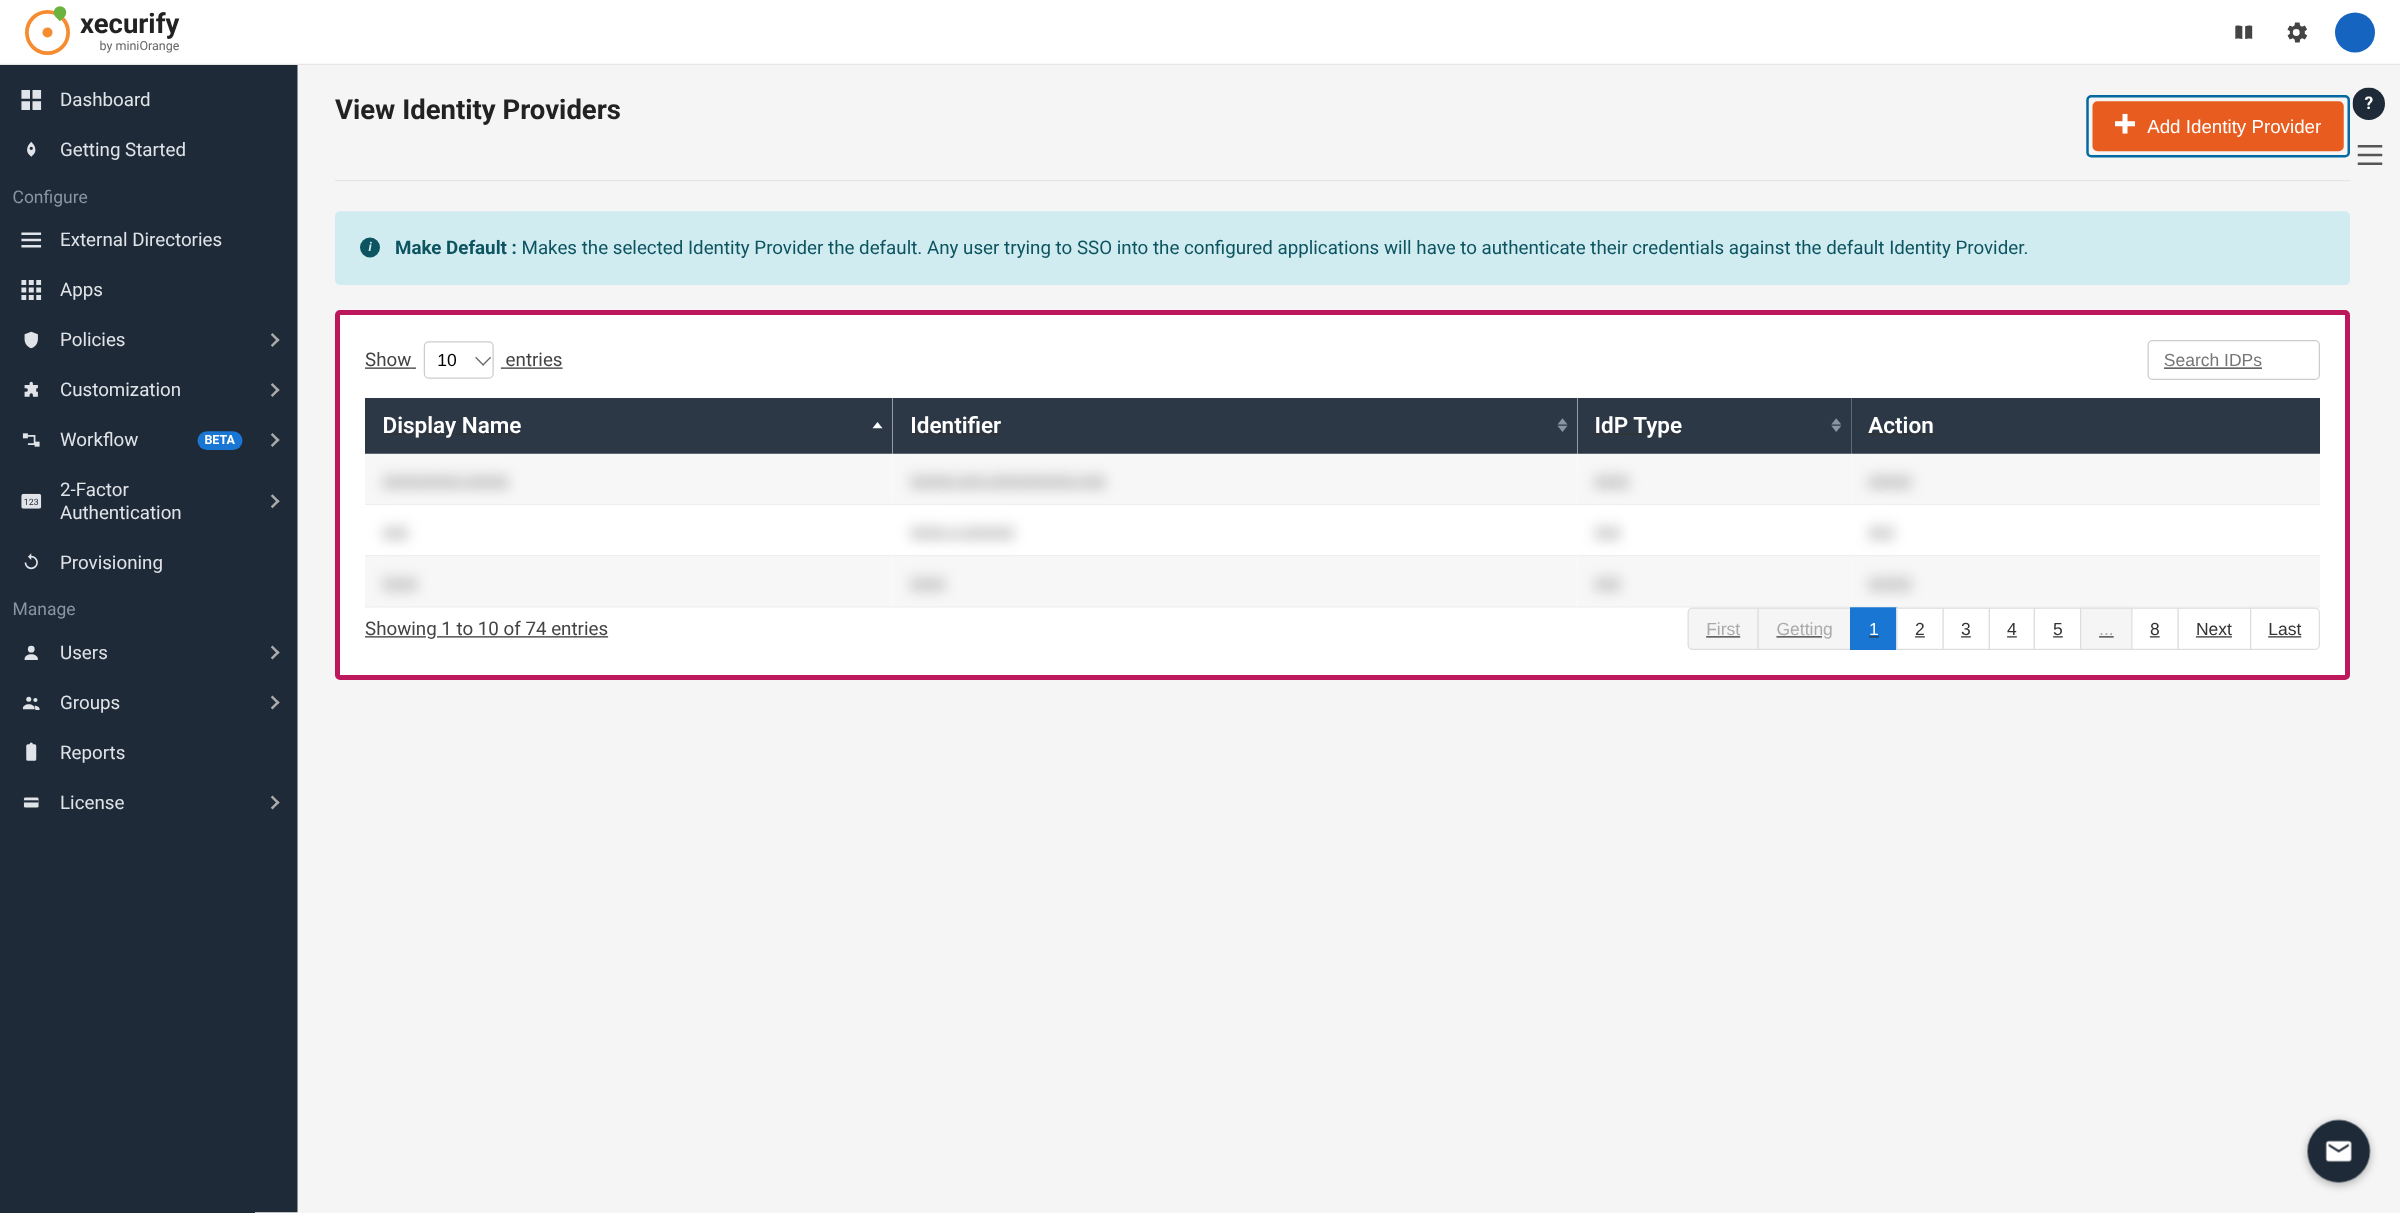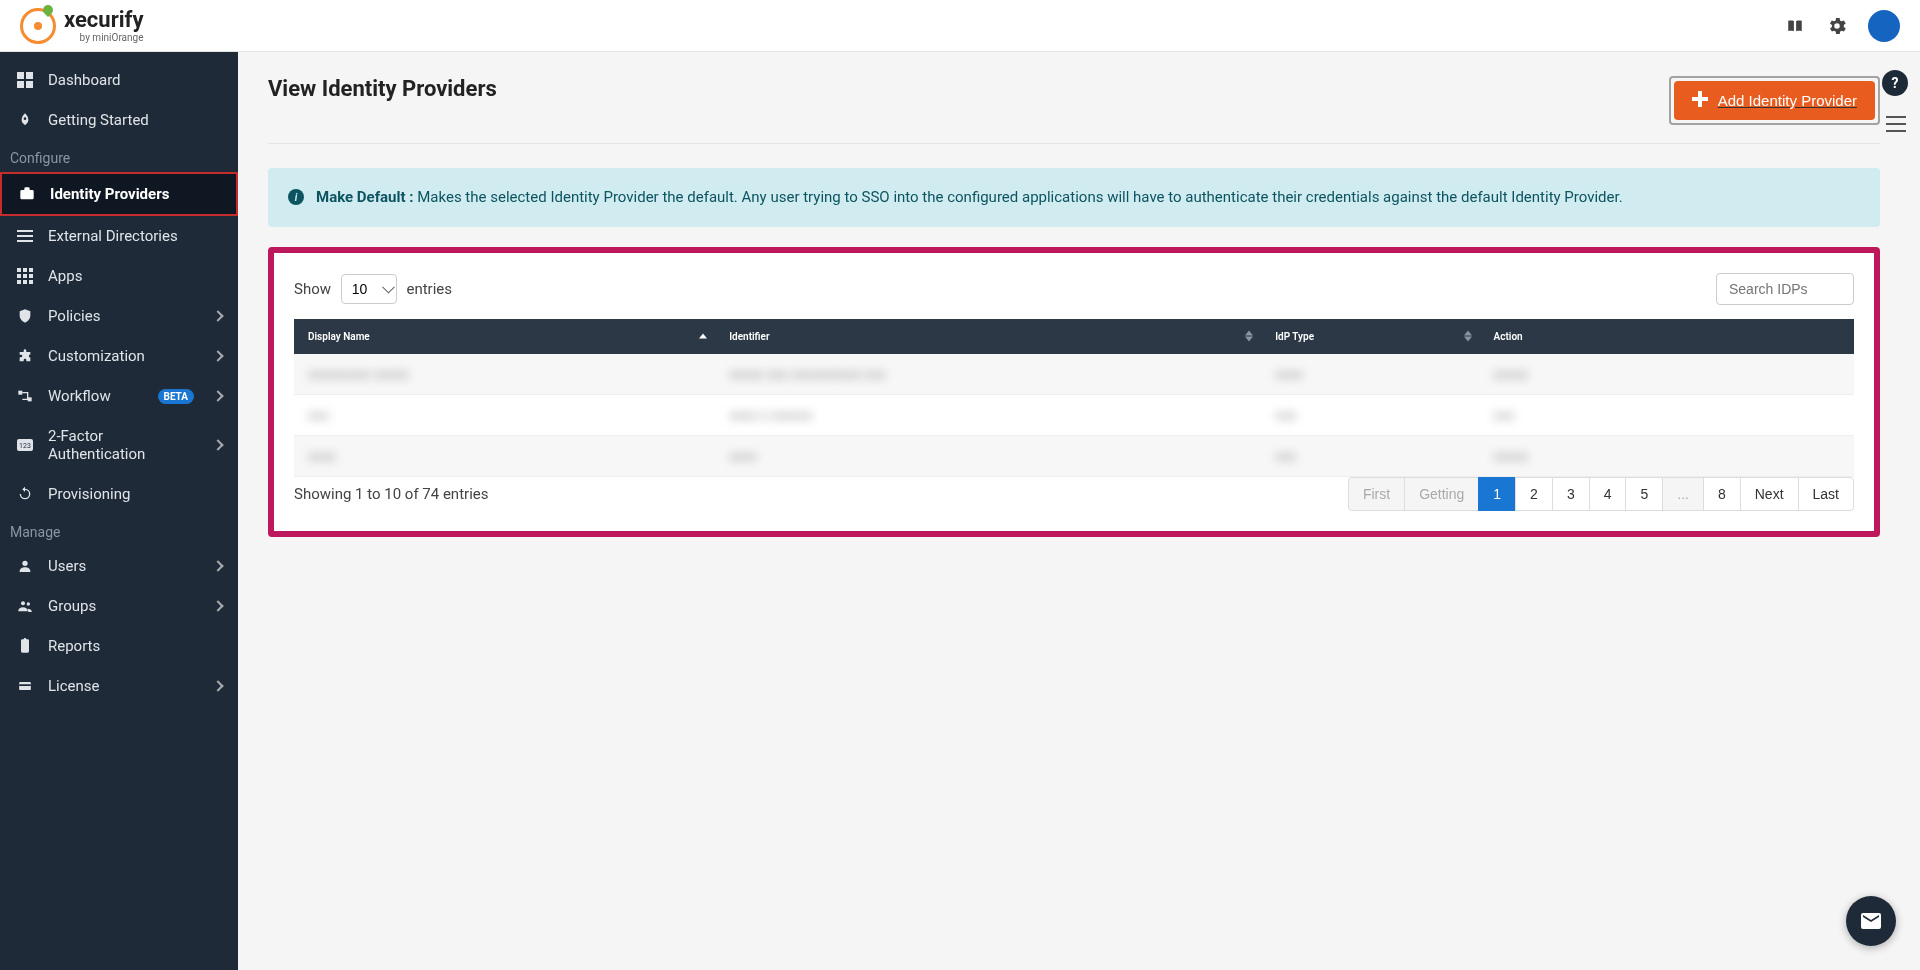--- a/index.html
+++ b/index.html
@@ -27,37 +27,37 @@
 .sb-label { flex: 1; }
 .sb-chevron { width: 8px; height: 8px; border-right: 2px solid #aaa; border-bottom: 2px solid #aaa; transform: rotate(-45deg); }
 .sb-section { padding: 10px 10px 6px; font-size: 14px; color: #8a95a3; }
 .badge-beta { background: #1976d2; color: #fff; font-size: 10px; font-weight: 700; padding: 2px 6px; border-radius: 10px; margin-left: auto; margin-right: 6px; }
 
 
 .main { flex: 1; padding: 24px 40px 24px 30px; position: relative; }
 .page-header { display: flex; justify-content: space-between; align-items: flex-start; margin-bottom: 18px; }
 .page-title { font-size: 22px; font-weight: 700; color: #222; }
 .btn-add { background: #e85d1f; color: #fff; border: none; padding: 10px 18px; border-radius: 4px; font-size: 15px; font-weight: 500; display: flex; align-items: center; gap: 10px; cursor: pointer; }
-.btn-add-wrap { border: 2px solid #a3a3a3; padding: 3px; border-radius: 4px; text-decoration: underline; }
+.btn-add-wrap { border: 2px solid #0369a1; padding: 3px; border-radius: 4px; }
 .hr { height: 1px; background: #e5e5e5; margin-bottom: 24px; }
 
 .info-box { background: #d1ecf1; color: #0c5460; padding: 18px 20px; border-radius: 4px; margin-bottom: 20px; display: flex; gap: 12px; font-size: 15px; line-height: 1.5; }
 .info-icon { width: 16px; height: 16px; border-radius: 50%; background: #0c5460; color: #d1ecf1; display: flex; align-items: center; justify-content: center; font-size: 10px; font-weight: 700; font-style: italic; margin-top: 3px; flex-shrink: 0; }
 .info-text b { font-weight: 700; }
 
-.card { background: #fff; border: 6px solid #be185d; border-radius: 4px; padding: 20px; }
+.card { background: #fff; border: 4px solid #be185d; border-radius: 4px; padding: 20px; text-decoration: underline; }
 .table-controls { display: flex; justify-content: space-between; align-items: center; margin-bottom: 14px; font-size: 15px; color: #444; }
 .show-select { border: 1px solid #ccc; border-radius: 4px; padding: 6px 28px 6px 10px; margin: 0 6px; font-size: 14px; appearance: none; background: #fff; position: relative; }
 .select-wrap { position: relative; display: inline-block; }
 .select-wrap::after { content: ""; position: absolute; right: 10px; top: 50%; width: 8px; height: 8px; border-right: 1.5px solid #666; border-bottom: 1.5px solid #666; transform: translateY(-70%) rotate(45deg); pointer-events: none; }
 .search-input { border: 1px solid #ccc; border-radius: 4px; padding: 7px 12px; font-size: 14px; width: 138px; }
 
 table { width: 100%; border-collapse: collapse; }
 thead { background: #2c3845; color: #fff; }
-th { text-align: left; padding: 12px 14px; font-weight: 600; font-size: 10px; position: relative; }
+th { text-align: left; padding: 12px 14px; font-weight: 600; font-size: 18px; position: relative; }
 th .sort-arrows { position: absolute; right: 8px; top: 50%; transform: translateY(-50%); display: flex; flex-direction: column; gap: 1px; }
 th .sort-arrows span { width: 0; height: 0; border-left: 4px solid transparent; border-right: 4px solid transparent; }
 th .sort-arrows .up { border-bottom: 5px solid #8a95a3; }
 th .sort-arrows .down { border-top: 5px solid #8a95a3; }
 th.asc .sort-arrows .up { border-bottom-color: #fff; }
 tbody tr { border-bottom: 1px solid #eee; }
 tbody tr:nth-child(odd) { background: #f7f7f7; }
 td { padding: 12px 14px; }
 td.blur { filter: blur(5px); color: #999; user-select: none; }
 
@@ -125,28 +125,20 @@
       <span class="sb-icon">
           <svg width="16" height="16" viewBox="0 0 24 24" fill="currentColor">
             <path d="M12 2c3 3 5 6 5 10 0 2-1 4-2 5l-3 3-3-3c-1-1-2-3-2-5 0-4 2-7 5-10zm0 6a2 2 0 100 4 2 2 0 000-4z"></path>
           </svg>
         </span>
       <span class="sb-label">Getting Started</span>
     </div>
 
     <div class="sb-section">Configure</div>
 
-    <div class="sb-item active">
-      <span class="sb-icon">
-          <svg width="16" height="16" viewBox="0 0 24 24" fill="currentColor">
-            <path d="M10 4h4v2h-4V4zm10 4v10H4V8h16zM8 6V4a2 2 0 012-2h4a2 2 0 012 2v2h4a2 2 0 012 2v10a2 2 0 01-2 2H4a2 2 0 01-2-2V8a2 2 0 012-2h4z"></path>
-          </svg>
-        </span>
-      <span class="sb-label">Identity Providers</span>
-    </div>
     <div class="sb-item">
       <span class="sb-icon">
           <svg width="16" height="16" viewBox="0 0 16 16" fill="currentColor">
             <rect x="0" y="2" width="16" height="2"></rect>
             <rect x="0" y="7" width="16" height="2"></rect>
             <rect x="0" y="12" width="16" height="2"></rect>
           </svg>
         </span>
       <span class="sb-label">External Directories</span>
     </div>

